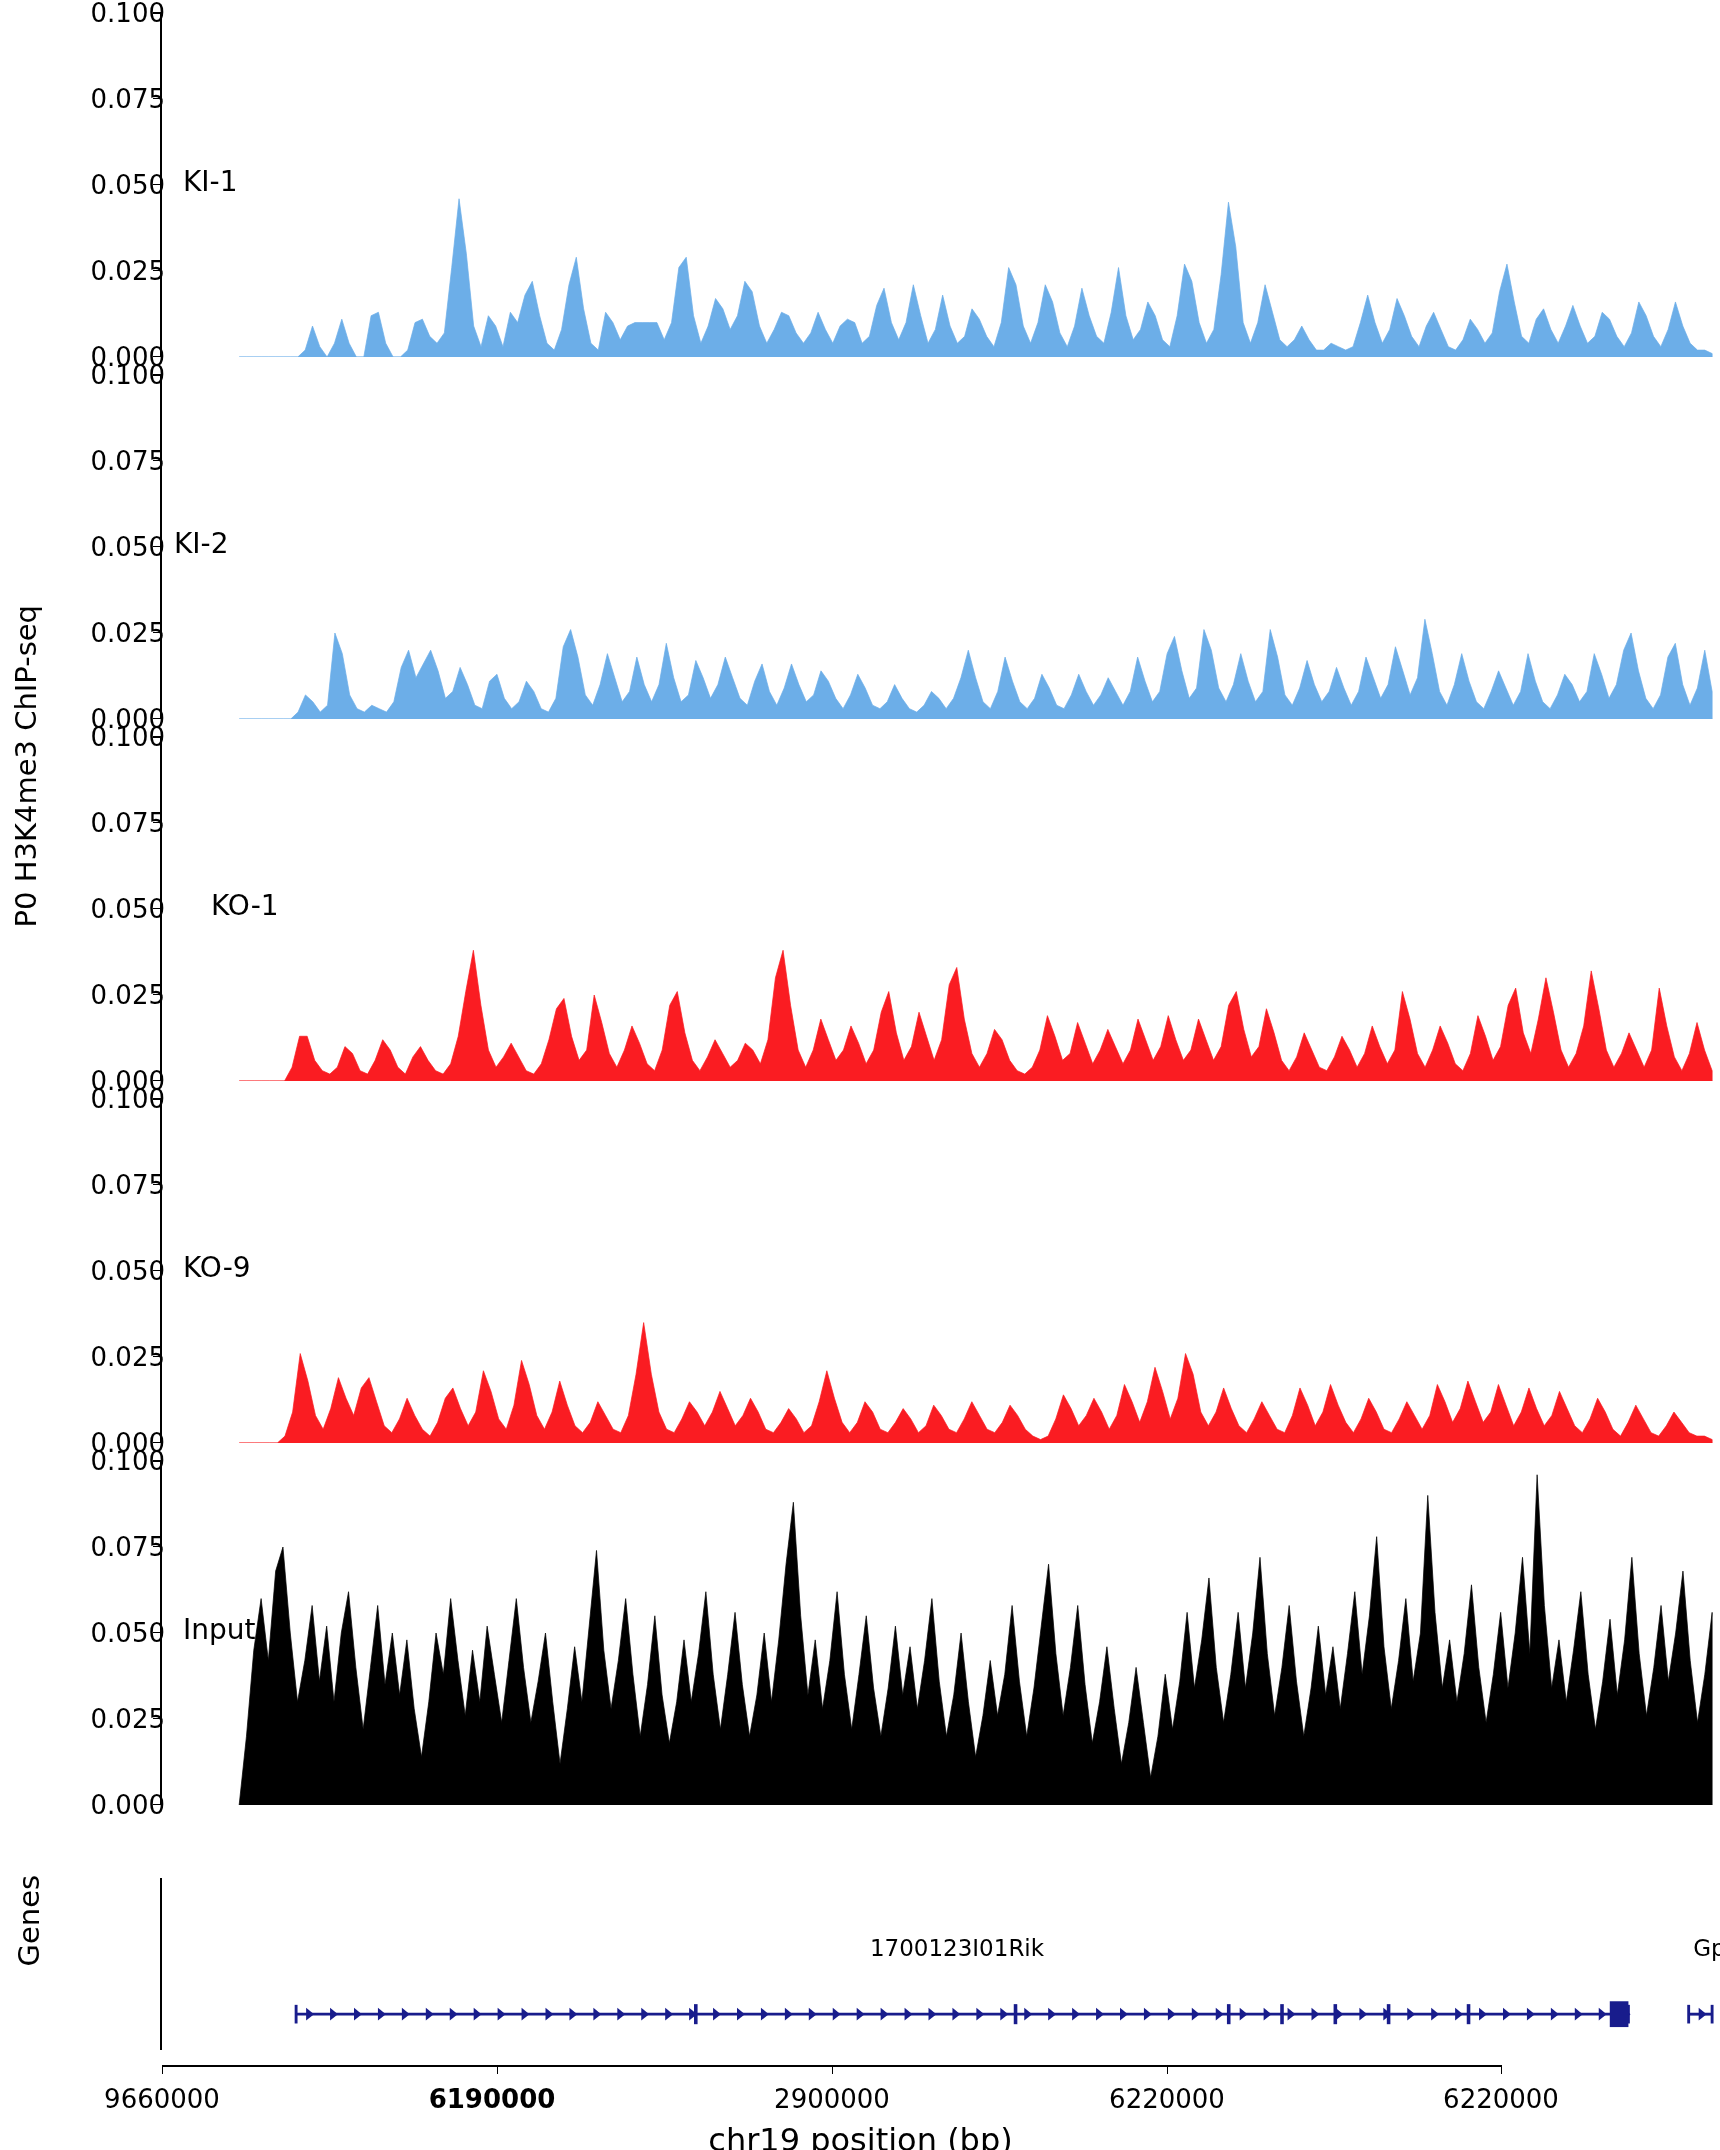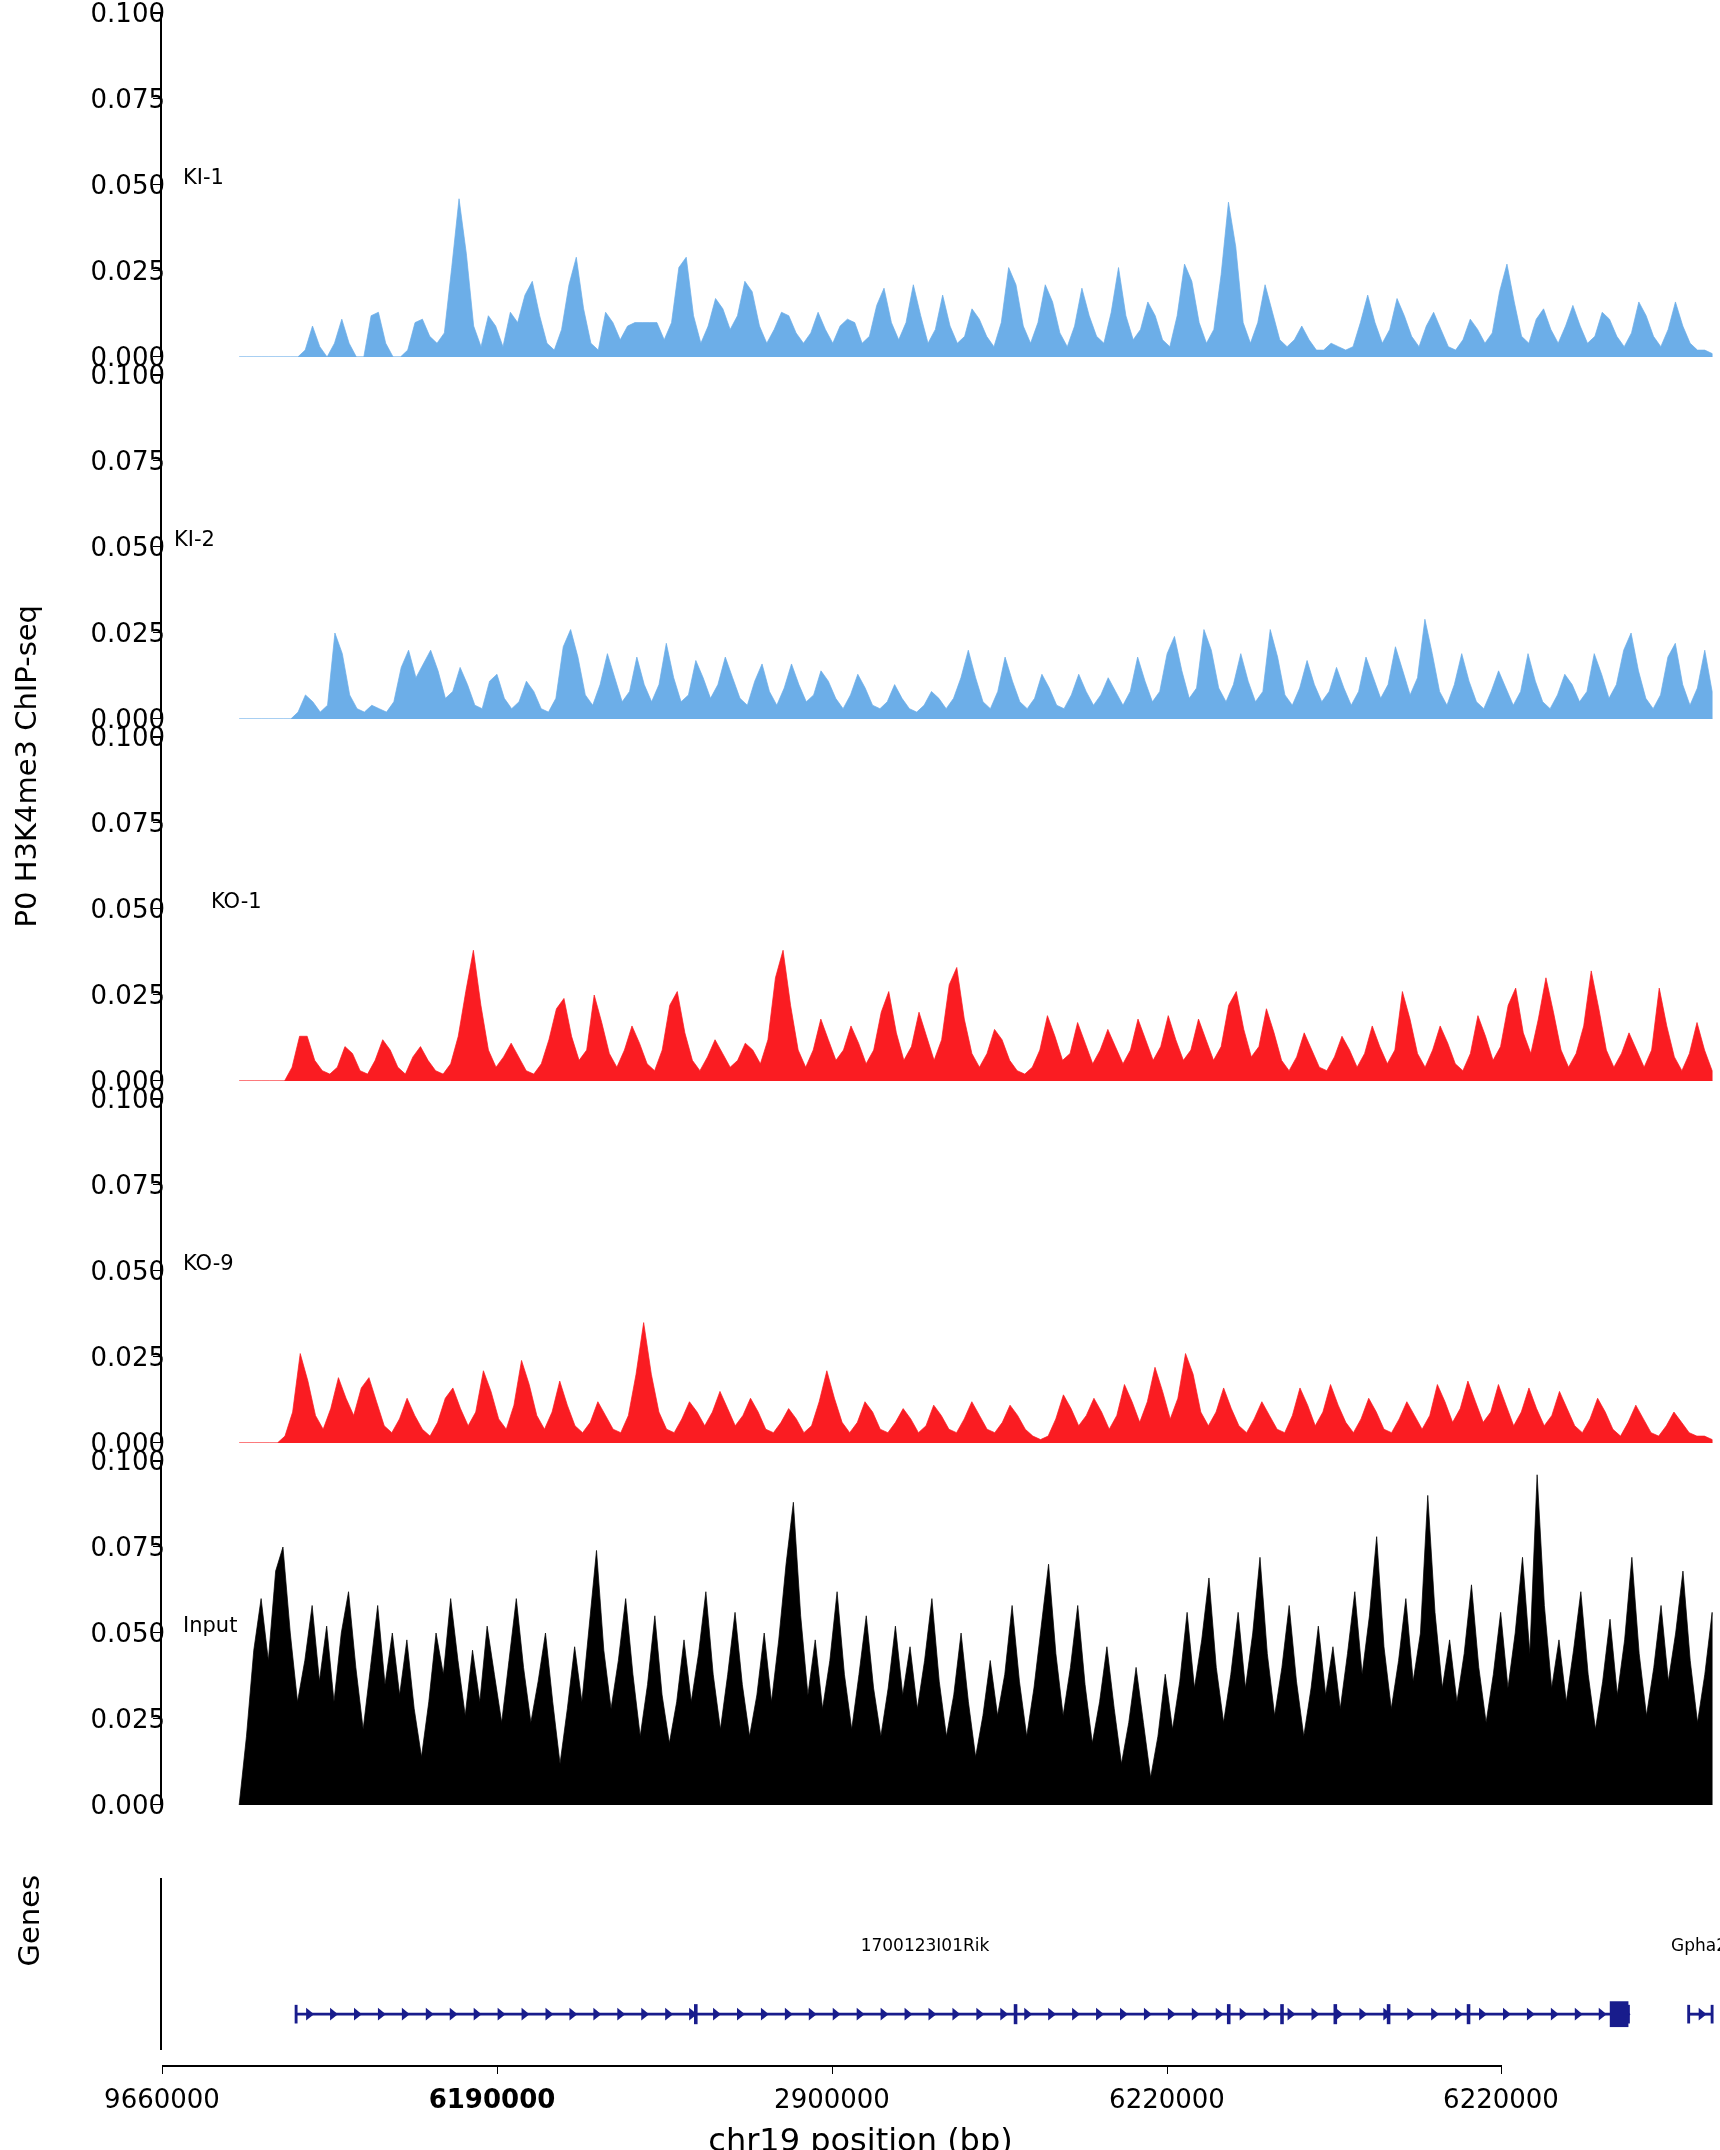--- a/index.html
+++ b/index.html
@@ -54,21 +54,21 @@
   }
   .spine {
     position: absolute;
     left: 160px;
     top: 0;
     width: 2.2px;
     background: #000;
   }
   .track-label {
     position: absolute;
-    font-size: 21px;
+    font-size: 28px;
     white-space: nowrap;
   }
   .plotsvg {
     position: absolute;
     left: 162px;
     top: 0;
   }
   
   #genes-panel {
     position: absolute;
@@ -83,22 +83,23 @@
     top: 1928px;
     width: 43px;
     text-align: center;
     font-size: 29px;
     transform: rotate(-90deg);
     transform-origin: center center;
     white-space: nowrap;
   }
   .gene-name {
     position: absolute;
-    font-size: 17px;
-    white-space: nowrap;
+    font-size: 23px;
+    white-space: nowrap;
+    margin-left: 32px;
   }
   
   #xaxis {
     position: absolute;
     left: 0;
     top: 2065px;
     width: 1721px;
     height: 86px;
   }
   .xtick-label {

